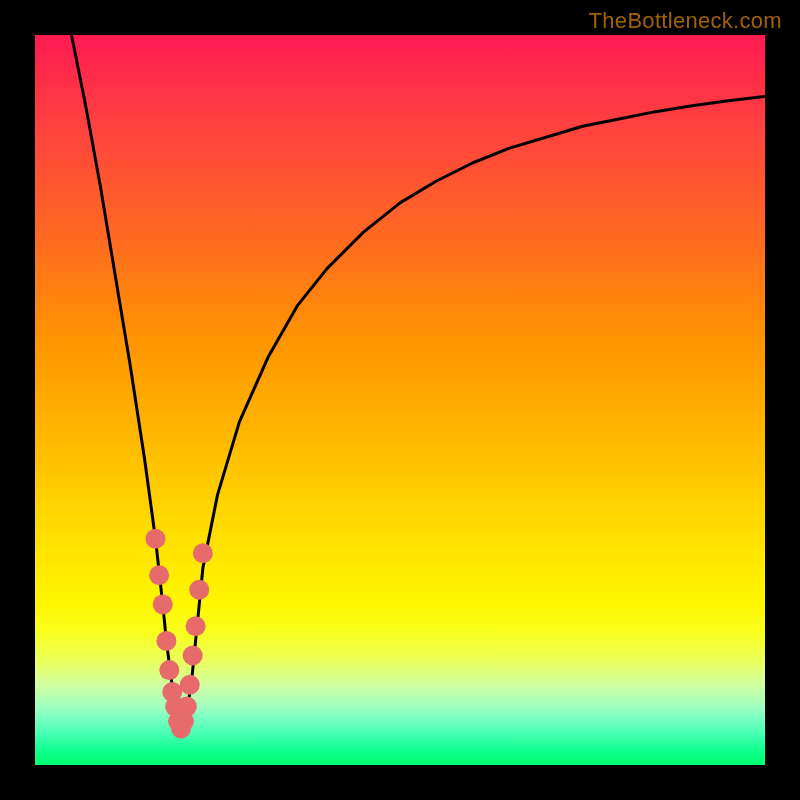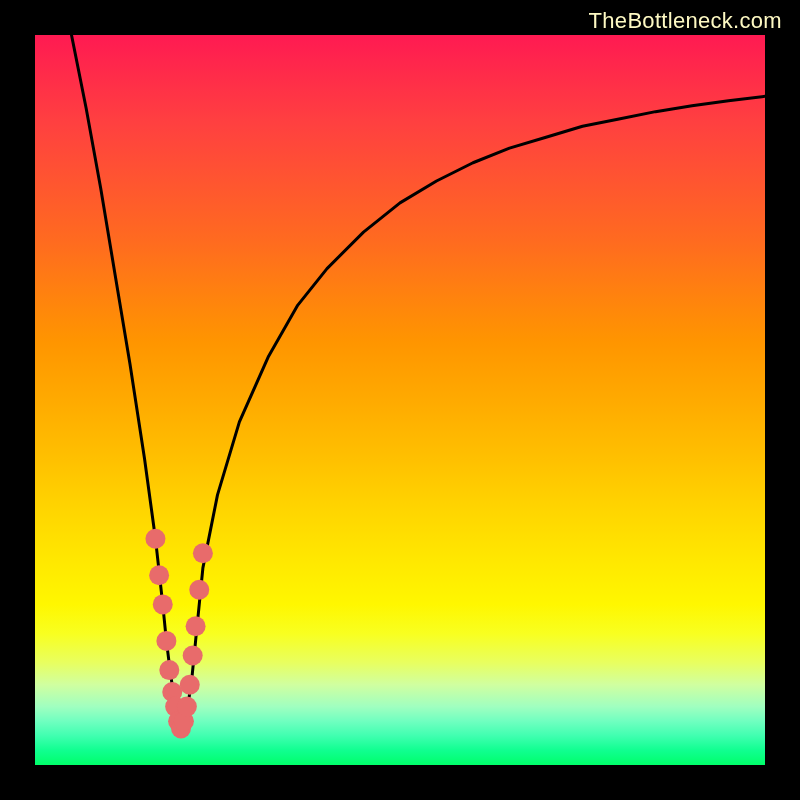--- a/index.html
+++ b/index.html
@@ -12,21 +12,21 @@
       height: 800px;
       background: #000;
       position: relative;
       overflow: hidden;
       font-family: Arial, sans-serif;
     }
     .watermark {
       position: absolute;
       top: 8px;
       right: 18px;
-      color: #fef9c3;
+      color: #a16207;
       font-size: 22px;
       font-weight: 500;
       z-index: 20;
       letter-spacing: 0.3px;
     }
     .plot-area {
       position: absolute;
       left: 35px;
       top: 35px;
       width: 730px;

